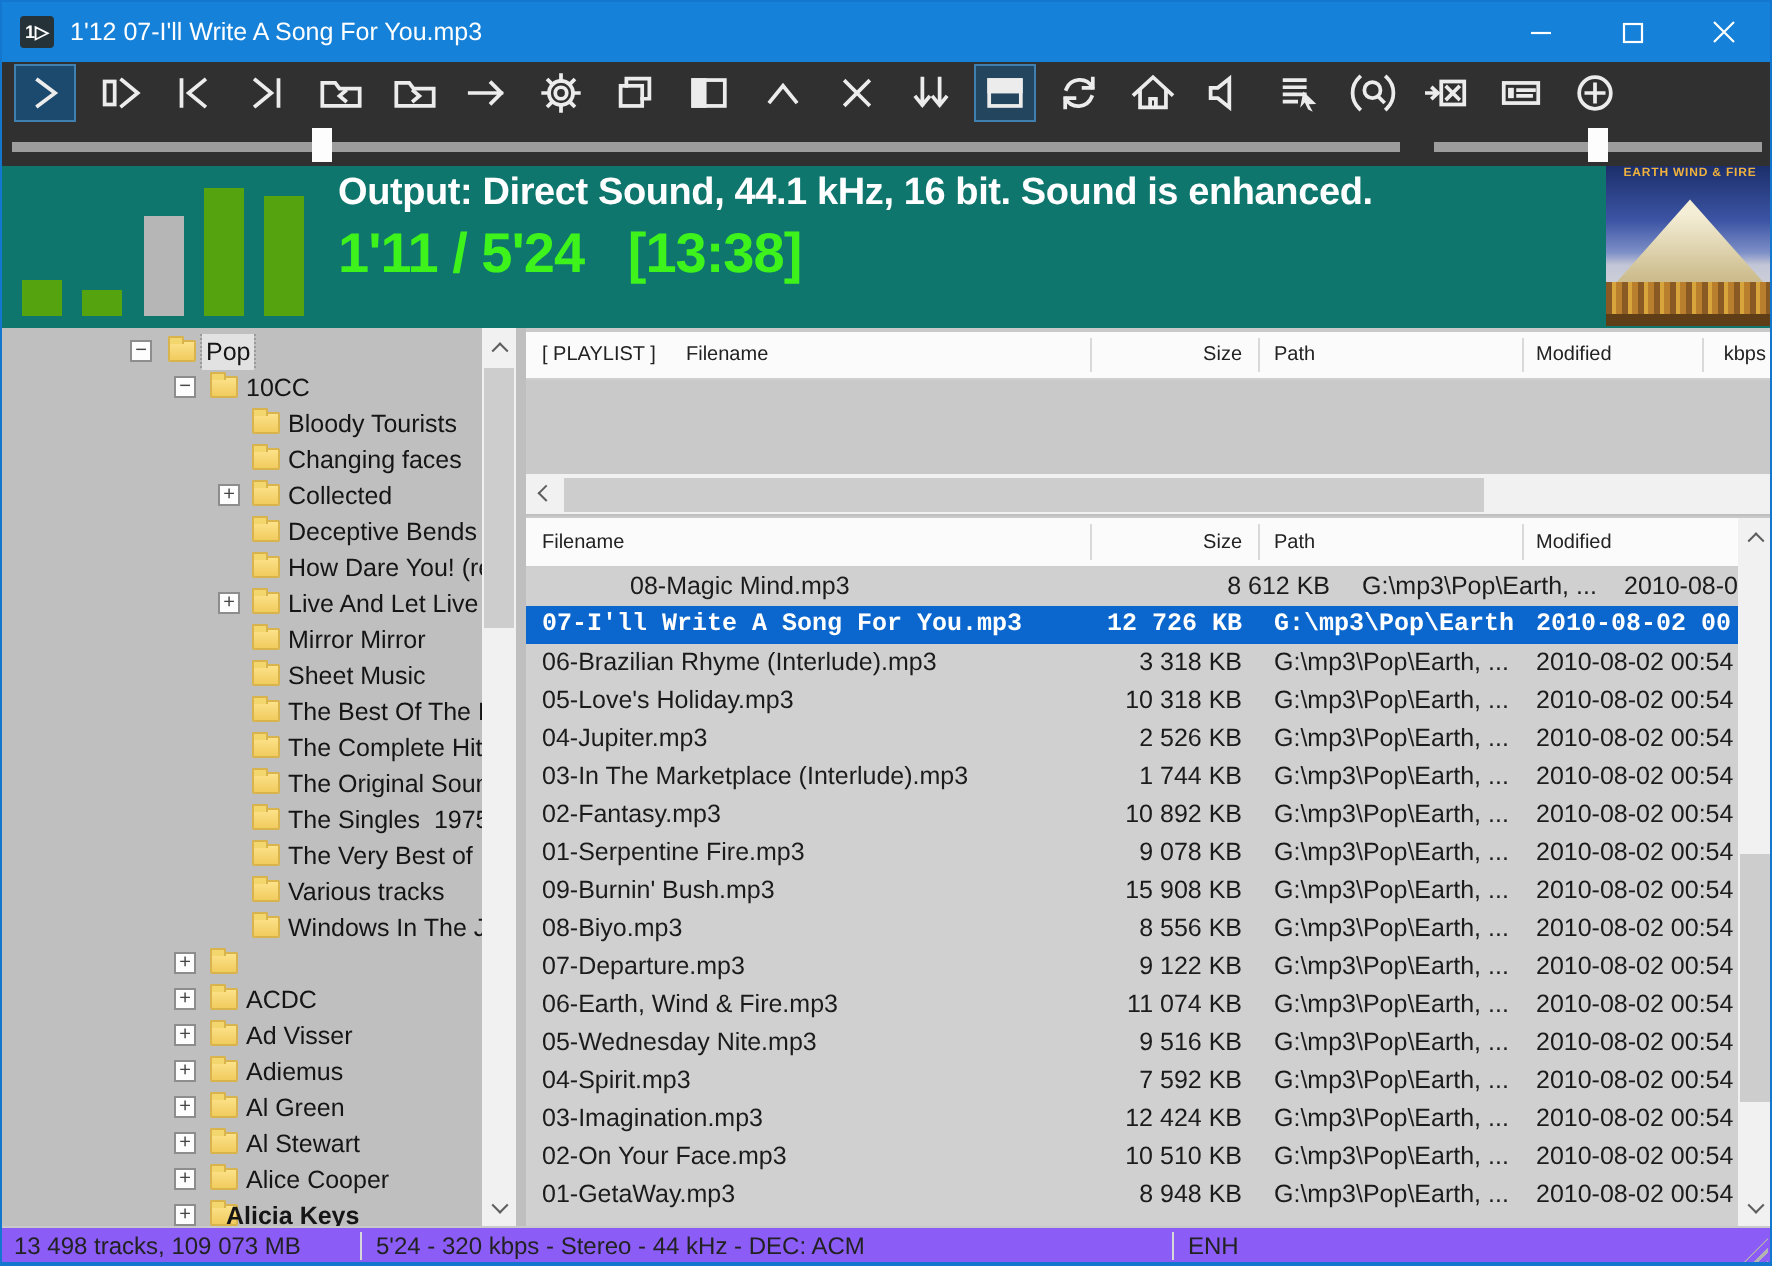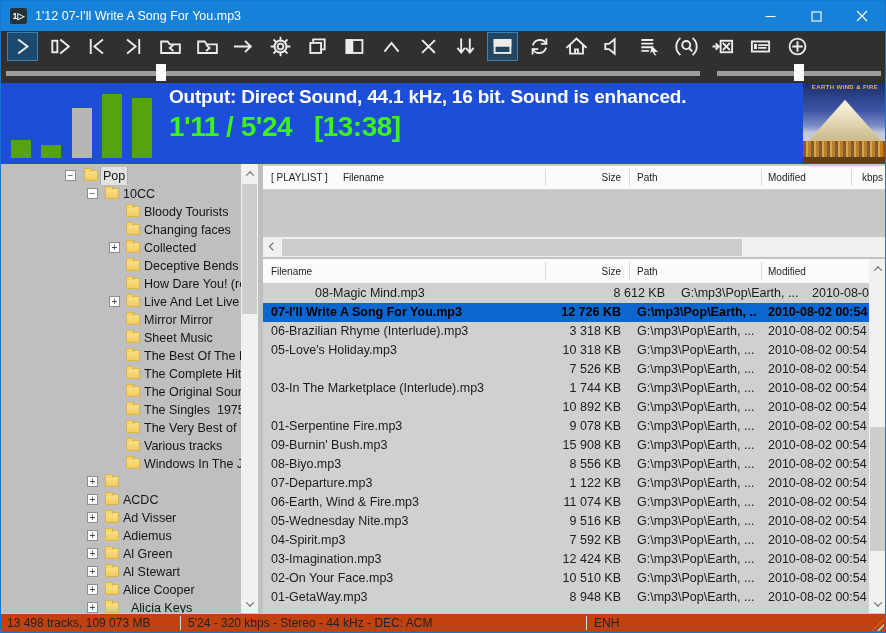--- a/index.html
+++ b/index.html
@@ -18,21 +18,21 @@
   .toolbar{position:absolute;left:0;top:30px;width:100%;height:32px;background:#303030;}
   .tbtn{position:absolute;top:1px;width:31px;height:29px;display:flex;align-items:center;justify-content:center;border:1px solid transparent;}
   .tbtn svg{width:23px;height:23px;stroke:#ececec;fill:none;stroke-width:1.3;stroke-linecap:square;}
   .tbtn.sel{background:#1c4a6e;border-color:#3f80b0;}
   .tbtn.sel2{background:#24455e;border-color:#3f80b0;}
   
   .sliderrow{position:absolute;left:0;top:62px;width:100%;height:20px;background:#303030;}
   .strack{position:absolute;top:8px;height:5px;background:#9d9d9d;}
   .sthumb{position:absolute;top:1px;width:10px;height:17px;background:#fdfdfd;}
   
-  .display{position:absolute;left:0;top:82px;width:100%;height:81px;background:#1d4ed8;overflow:hidden;}
+  .display{position:absolute;left:0;top:82px;width:100%;height:81px;background:#0f766e;overflow:hidden;}
   .bar{position:absolute;bottom:6px;width:20px;}
   .disptext{position:absolute;left:168px;top:3px;width:630px;}
   .outline{color:#fff;font-size:19px;font-weight:bold;white-space:pre;letter-spacing:-0.2px;}
   .timeline{color:#3df31b;font-size:28px;font-weight:bold;white-space:pre;margin-top:3px;letter-spacing:-0.5px;}
   
   .album{position:absolute;left:802px;top:0;width:84px;height:80px;overflow:hidden;
          background:linear-gradient(180deg,#1c2f6b 0%,#3c54a4 34%,#7d8fc7 54%,#c3c6d6 62%,#caccd8 70%);}
   .pyramid{position:absolute;left:0;top:0;width:100%;height:100%;
            background:linear-gradient(180deg,#f4eed6 30%,#cdbd8e 70%);
            clip-path:polygon(50% 21%,6% 73%,94% 73%);}
@@ -68,23 +68,23 @@
   .hcell{position:absolute;top:0;font-size:10px;color:#222;white-space:pre;}
   .vline{position:absolute;top:3px;bottom:3px;width:1px;background:#d9d9d9;}
   .plempty{position:absolute;left:0;top:26px;width:624px;height:47px;background:#c9c9c9;}
   .flrows{position:absolute;left:0;top:120px;width:624px;height:329px;background:#d0d0d0;overflow:hidden;}
   .frow{position:absolute;left:0;width:606px;height:19px;font-size:12.5px;color:#1b1b1b;}
   .frow span{position:absolute;top:0;line-height:19px;white-space:pre;overflow:hidden;}
   .frow .c-name{left:8px;width:270px;}
   .frow .c-size{left:282px;width:76px;text-align:right;}
   .frow .c-path{left:374px;width:120px;}
   .frow .c-mod{left:505px;width:100px;}
-  .frow.sel{background:#0b67cd;color:#000000;font-weight:bold;}
-  
-  .statusbar{position:absolute;left:0;top:612px;width:100%;height:19px;background:#c2410c;border-top:1px solid #c9c9c9;}
+  .frow.sel{background:#0b67cd;color:#ffffff;font-weight:bold;font-family:Liberation Mono, monospace;}
+  
+  .statusbar{position:absolute;left:0;top:612px;width:100%;height:19px;background:#8b5cf6;border-top:1px solid #c9c9c9;}
   .stext{position:absolute;top:0;line-height:18px;font-size:12px;color:#222;white-space:pre;}
   .sdiv{position:absolute;top:2px;bottom:2px;width:1px;background:#d7d7d7;}
   .grip{position:absolute;right:1px;bottom:1px;width:12px;height:12px;
         background:repeating-linear-gradient(135deg,transparent 0 3px,#b3b3b3 3px 4.5px);
         clip-path:polygon(100% 0,100% 100%,0 100%);}
 </style>
 </head>
 <body>
 
 <div class="window">
@@ -379,21 +379,21 @@
             <span class="tlabel" style="left: 122px;">Al Stewart</span>
           </div>
           <div class="trow" style="top: 417px;">
             <div class="exp" style="left: 86px;">+</div>
             <div class="folder" style="left: 104px;"></div>
             <span class="tlabel" style="left: 122px;">Alice Cooper</span>
           </div>
           <div class="trow" style="top: 435px;">
             <div class="exp" style="left: 86px;">+</div>
             <div class="folder" style="left: 104px;"></div>
-            <span class="tlabel" style="left: 130px;">Alicia Keys</span>
+            <span class="tlabel" style="left: 112px; font-weight: bold;">Alicia Keys</span>
           </div>
         </div>
       <div class="sb" style="left:240px;top:0;width:17px;height:449px;">
         <div class="arrow" style="top:1px;left:0;">
             <span class="ch up"></span>
           </div>
         <div class="sbthumb" style="left:1px;top:20px;width:15px;height:130px;"></div>
         <div class="arrow" style="bottom:1px;left:0;">
             <span class="ch down"></span>
           </div>
@@ -454,31 +454,33 @@
             <span class="c-path">G:\mp3\Pop\Earth, ...</span>
             <span class="c-mod">2010-08-02 00:54</span>
           </div>
           <div class="frow" style="top: 57px;">
             <span class="c-name">05-Love's Holiday.mp3</span>
             <span class="c-size">10 318 KB</span>
             <span class="c-path">G:\mp3\Pop\Earth, ...</span>
             <span class="c-mod">2010-08-02 00:54</span>
           </div>
           <div class="frow" style="top: 76px;">
-            <span class="c-size">7 526 KB</span>
+            <span class="c-name">04-Jupiter.mp3</span>
+            <span class="c-size">2 526 KB</span>
             <span class="c-path">G:\mp3\Pop\Earth, ...</span>
             <span class="c-mod">2010-08-02 00:54</span>
           </div>
           <div class="frow" style="top: 95px;">
             <span class="c-name">03-In The Marketplace (Interlude).mp3</span>
             <span class="c-size">1 744 KB</span>
             <span class="c-path">G:\mp3\Pop\Earth, ...</span>
             <span class="c-mod">2010-08-02 00:54</span>
           </div>
           <div class="frow" style="top: 114px;">
+            <span class="c-name">02-Fantasy.mp3</span>
             <span class="c-size">10 892 KB</span>
             <span class="c-path">G:\mp3\Pop\Earth, ...</span>
             <span class="c-mod">2010-08-02 00:54</span>
           </div>
           <div class="frow" style="top: 133px;">
             <span class="c-name">01-Serpentine Fire.mp3</span>
             <span class="c-size">9 078 KB</span>
             <span class="c-path">G:\mp3\Pop\Earth, ...</span>
             <span class="c-mod">2010-08-02 00:54</span>
           </div>
@@ -489,21 +491,21 @@
             <span class="c-mod">2010-08-02 00:54</span>
           </div>
           <div class="frow" style="top: 171px;">
             <span class="c-name">08-Biyo.mp3</span>
             <span class="c-size">8 556 KB</span>
             <span class="c-path">G:\mp3\Pop\Earth, ...</span>
             <span class="c-mod">2010-08-02 00:54</span>
           </div>
           <div class="frow" style="top: 190px;">
             <span class="c-name">07-Departure.mp3</span>
-            <span class="c-size">1 122 KB</span>
+            <span class="c-size">9 122 KB</span>
             <span class="c-path">G:\mp3\Pop\Earth, ...</span>
             <span class="c-mod">2010-08-02 00:54</span>
           </div>
           <div class="frow" style="top: 209px;">
             <span class="c-name">06-Earth, Wind &amp; Fire.mp3</span>
             <span class="c-size">11 074 KB</span>
             <span class="c-path">G:\mp3\Pop\Earth, ...</span>
             <span class="c-mod">2010-08-02 00:54</span>
           </div>
           <div class="frow" style="top: 228px;">

